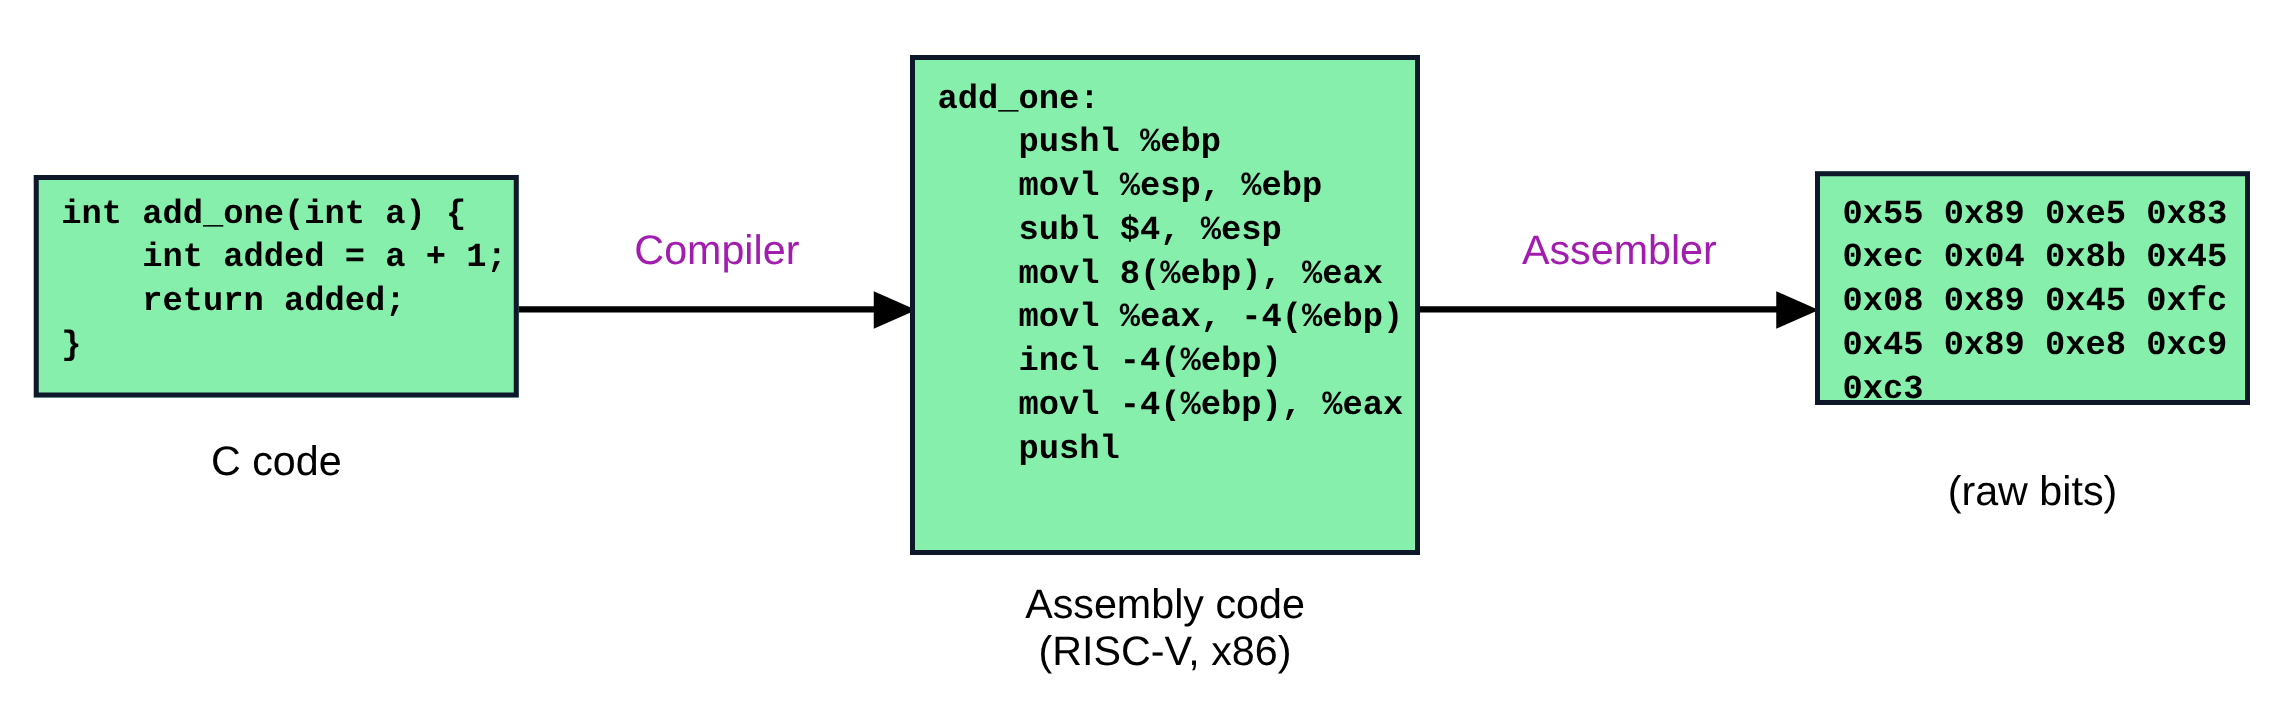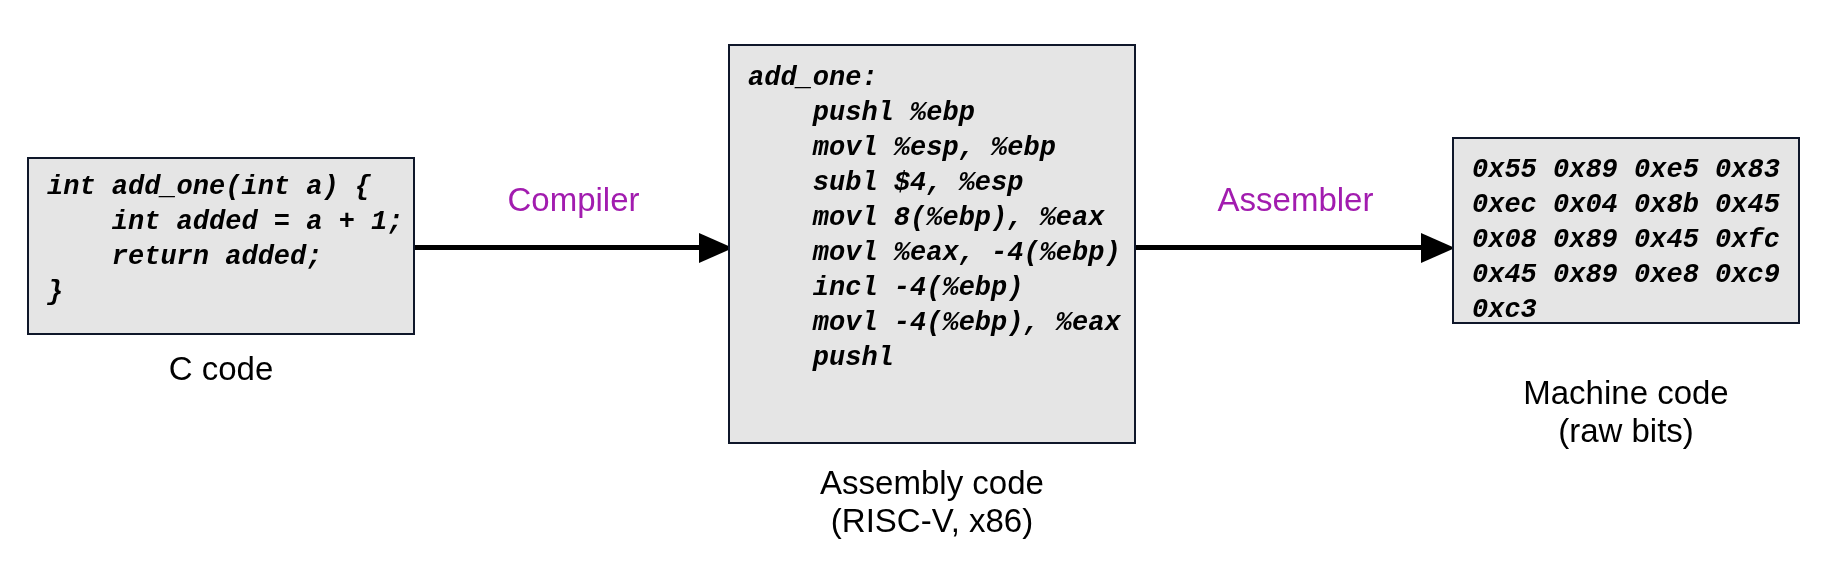--- a/index.html
+++ b/index.html
@@ -13,23 +13,22 @@
     width: 1832px;
     height: 576px;
     background: #ffffff;
     overflow: hidden;
     font-family: "Liberation Sans", sans-serif;
     color: #000000;
   }
   .code-box {
     position: absolute;
     box-sizing: border-box;
-    border: 2px solid #0f172a;
-    background: #e5e5e5;
-    font-style: italic;
+    border: 4px solid #0f172a;
+    background: #86efac;
   }
   .code-line {
     font-family: "Liberation Mono", "DejaVu Sans Mono", monospace;
     font-weight: bold;
     font-size: 27px;
     line-height: 35px;
     white-space: pre;
     color: #000000;
   }
   .stage-label {
@@ -53,21 +52,21 @@
   }
   .arrow-head {
     position: absolute;
     width: 0;
     height: 0;
     border-top: 15px solid transparent;
     border-bottom: 15px solid transparent;
     border-left: 34px solid #000000;
   }
   
-  #c-box      { left: 27px;   top: 157px; width: 388px; height: 178px; padding: 11px 0 0 18px; }
+  #c-box      { left: 27px;   top: 140px; width: 388px; height: 178px; padding: 11px 0 0 18px; }
   #c-label    { left: 27px;   top: 350px; width: 388px; }
   
   #compiler-label  { left: 415px;  top: 182px; width: 317px; }
   #compiler-line   { left: 415px;  top: 245px; width: 286px; }
   #compiler-head   { left: 699px;  top: 233px; }
   
   #asm-box    { left: 728px;  top: 44px;  width: 408px; height: 400px; padding: 15px 0 0 18px; }
   #asm-label  { left: 728px;  top: 464px; width: 408px; }
   
   #assembler-label { left: 1136px; top: 182px; width: 319px; }
@@ -115,17 +114,16 @@
   <div class="arrow-head" id="assembler-head"></div>
 
   <div class="code-box" id="machine-box">
     <div class="code-line">0x55 0x89 0xe5 0x83</div>
     <div class="code-line">0xec 0x04 0x8b 0x45</div>
     <div class="code-line">0x08 0x89 0x45 0xfc</div>
     <div class="code-line">0x45 0x89 0xe8 0xc9</div>
     <div class="code-line">0xc3</div>
   </div>
   <div class="stage-label" id="machine-label">
-    <div>Machine code</div>
     <div>(raw bits)</div>
   </div>
 
 </div>
 
 </body></html>

